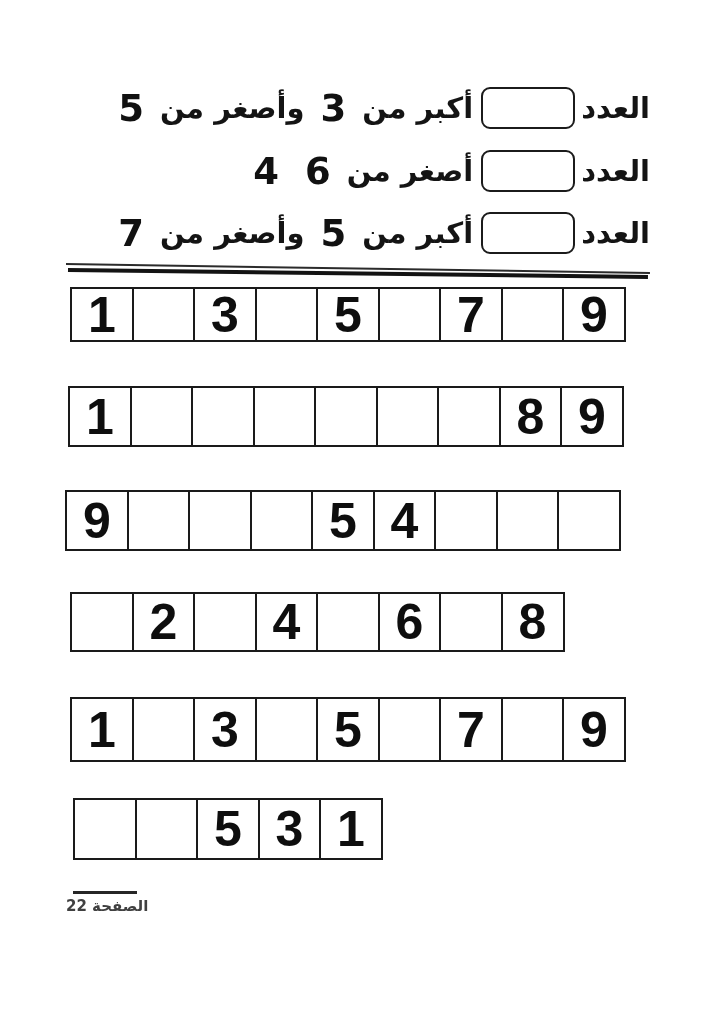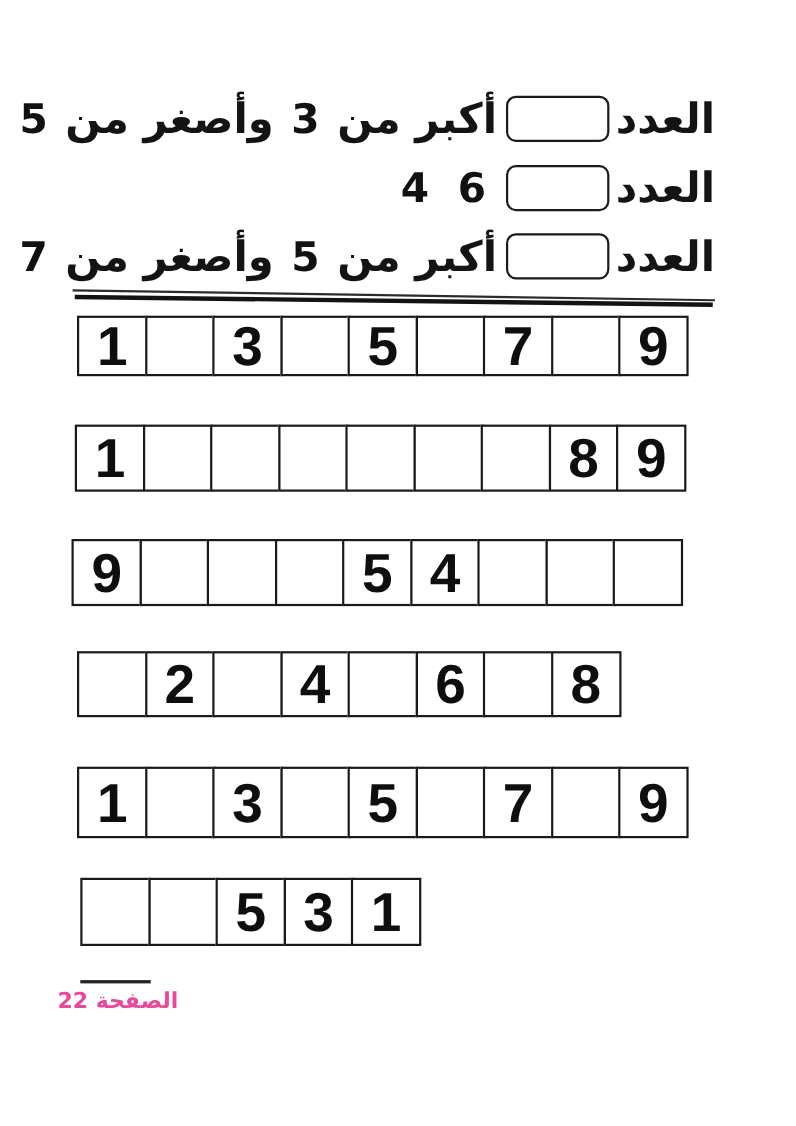--- a/index.html
+++ b/index.html
@@ -18,21 +18,21 @@
     position: absolute;
     right: 74px;
     height: 48px;
     display: flex;
     direction: rtl;
     align-items: center;
     gap: 6px;
     white-space: nowrap;
   }
   .q-label, .q-text {
-    font-size: 38px;
+    font-size: 29px;
     font-weight: bold;
     color: #141414;
   }
   .q-num {
     font-size: 37px;
     font-weight: bold;
     margin: 0 10px;
     color: #111;
   }
   .answer-box {
@@ -90,43 +90,44 @@
     left: 73px; top: 891px;
     width: 64px; height: 2.5px;
     background: #262626;
   }
   .footer-label {
     position: absolute;
     left: 66px; top: 897px;
     width: 96px;
     direction: rtl;
     text-align: left;
-    font-size: 20px;
+    font-size: 15px;
     font-weight: bold;
     white-space: nowrap;
-    color: #ec4899;
+    color: #404040;
   }
 </style>
 </head>
 <body>
 
 <div class="page">
 
   <div class="question" style="top:84px">
     <span class="q-label">العدد</span>
     <span class="answer-box"></span>
     <span class="q-text">أكبر من</span>
     <span class="q-num">3</span>
     <span class="q-text">وأصغر من</span>
     <span class="q-num">5</span>
   </div>
 
   <div class="question" style="top:147px">
     <span class="q-label">العدد</span>
     <span class="answer-box"></span>
+    <span class="q-text">أصغر من</span>
     <span class="q-num">6</span>
     <span class="q-num">4</span>
   </div>
 
   <div class="question" style="top:209px">
     <span class="q-label">العدد</span>
     <span class="answer-box"></span>
     <span class="q-text">أكبر من</span>
     <span class="q-num">5</span>
     <span class="q-text">وأصغر من</span>

